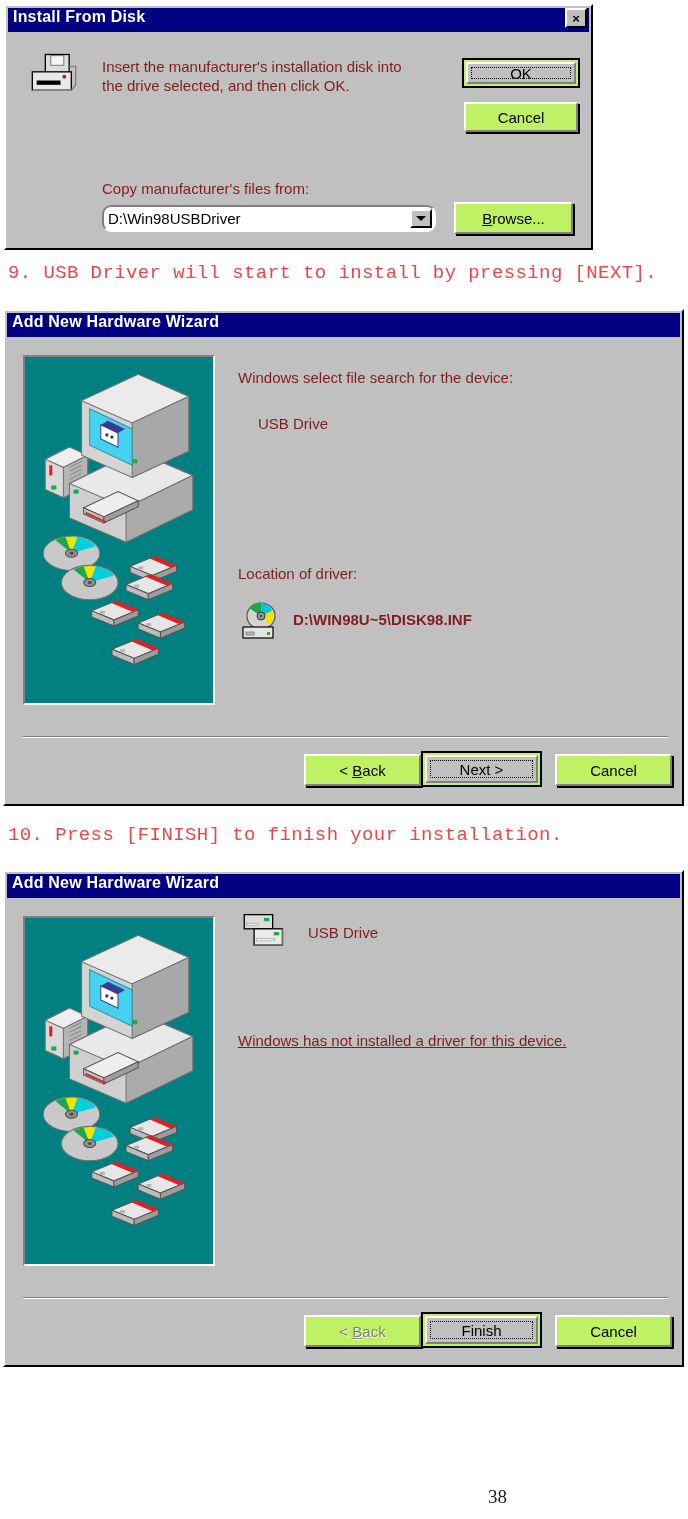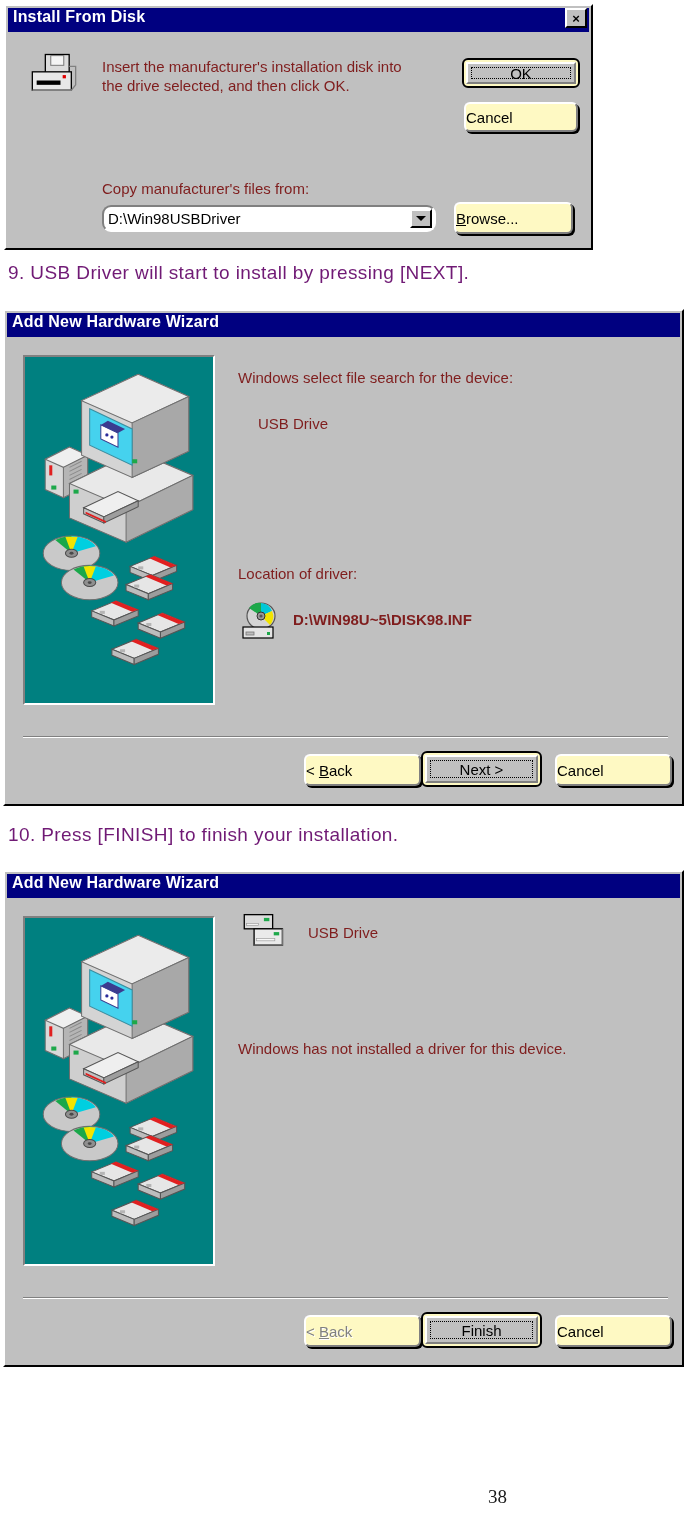--- a/index.html
+++ b/index.html
@@ -61,36 +61,35 @@
     font-weight: bold;
     color: #000000;
     line-height: 1;
     font-family: "Liberation Sans", sans-serif;
     cursor: default;
   }
 
   
   .btn {
     position: absolute;
-    background: #fef9c3;
+    background: #bef264;
     border-top: 2px solid #ffffff;
     border-left: 2px solid #ffffff;
     border-right: 2px solid #808080;
     border-bottom: 2px solid #808080;
     box-shadow: 2px 2px 0 0 #000000;
     box-sizing: border-box;
     display: flex;
     align-items: center;
-    justify-content: flex-start;
+    justify-content: center;
     font-family: "Liberation Sans", sans-serif;
     font-size: 15px;
     color: #000000;
     cursor: default;
     white-space: nowrap;
-    border-radius: 6px;
   }
   .btn.default {
     border: 2px solid #000000;
     box-shadow: none;
     padding: 2px;
   }
   .btn.default > .btn-face {
     width: 100%;
     height: 100%;
     box-sizing: border-box;
@@ -185,23 +184,23 @@
     position: absolute;
     height: 2px;
     border-top: 1px solid #808080;
     border-bottom: 1px solid #ffffff;
     box-sizing: border-box;
   }
 
   
   .prose {
     position: absolute;
-    font-family: Liberation Sans, sans-serif;
+    font-family: Liberation Mono, monospace;
     font-size: 19px;
-    color: #701a75;
+    color: #ef4444;
     white-space: nowrap;
     letter-spacing: 0.4px;
   }
   .page-no {
     position: absolute;
     font-family: "Liberation Serif", serif;
     font-size: 19px;
     color: #1a1a1a;
   }
 
@@ -441,21 +440,21 @@
   </div>
 
   <div class="icon-wrap" style="left:236px; top:39px; width:48px; height:40px;">
     <svg viewBox="0 0 44 36" width="48" height="40">
         <use href="#sym-usbdrive"></use>
       </svg>
   </div>
 
   <div class="dlg-text" style="left:303px; top:51px;">USB Drive</div>
 
-  <div class="dlg-text" style="left:233px; top:167px; width:440px;">Windows has not installed a driver for this device.</div>
+  <div class="dlg-text" style="left:233px; top:159px; width:440px;text-decoration:underline;">Windows has not installed a driver for this device.</div>
 
   <div class="separator" style="left:18px; top:425px; width:645px;"></div>
 
   <div class="btn disabled" style="left:299px; top:443px; width:117px; height:32px;">
     <span><span>&lt; </span><span class="ul">B</span><span>ack</span></span>
   </div>
 
   <div class="btn default" style="left:416px; top:440px; width:121px; height:36px;">
     <div class="btn-face">
         <div class="focus-ring">Finish</div>

